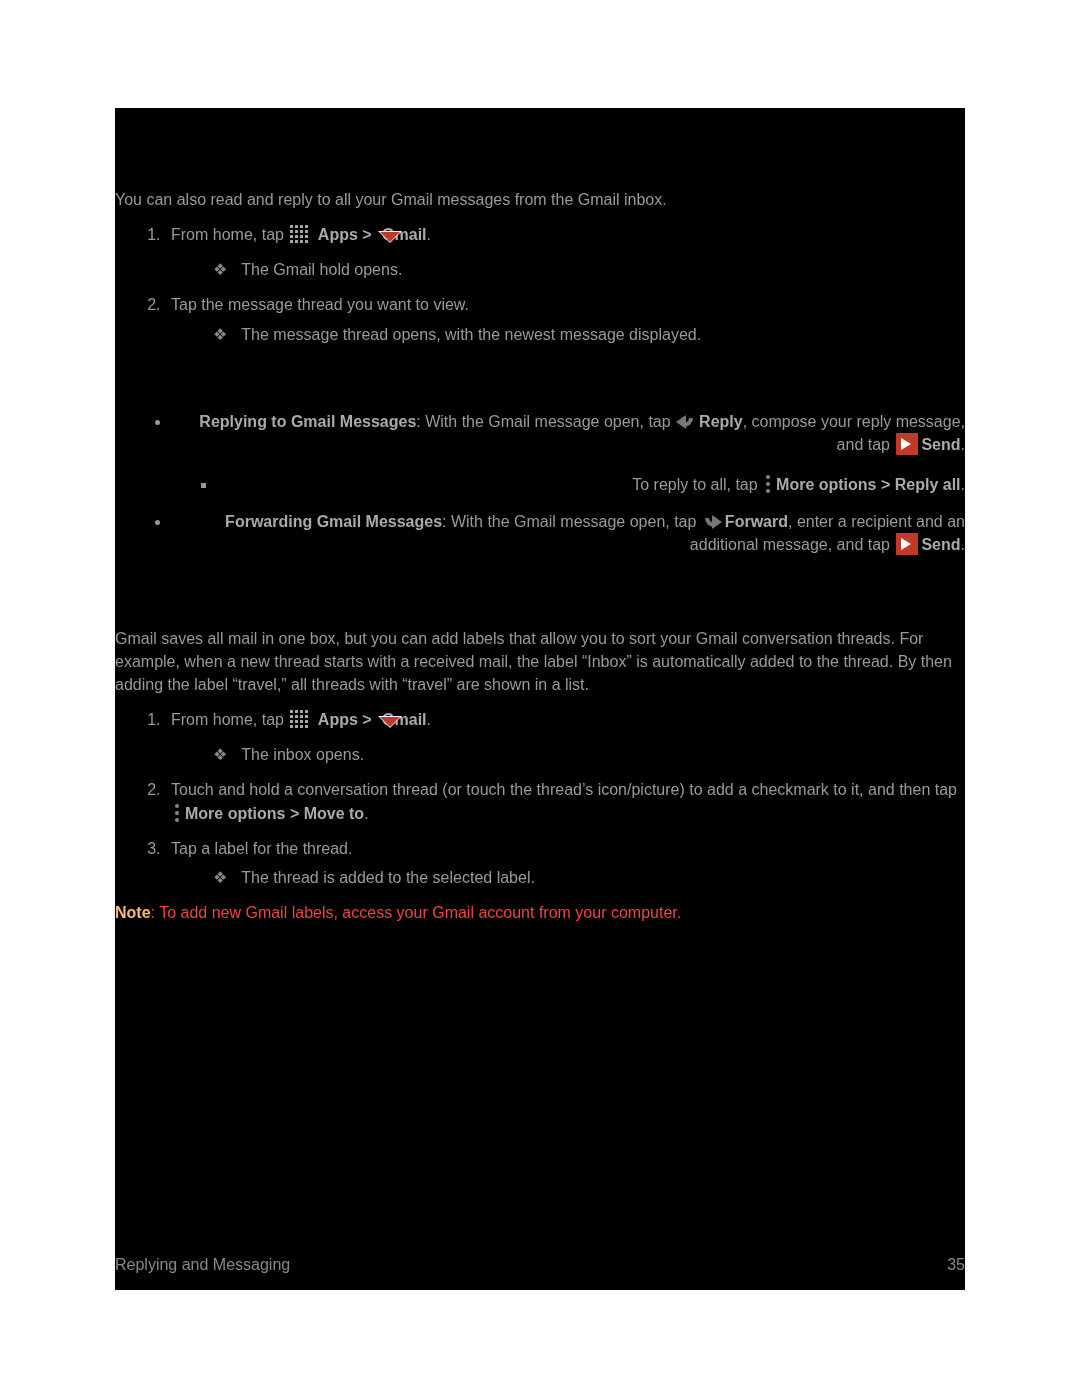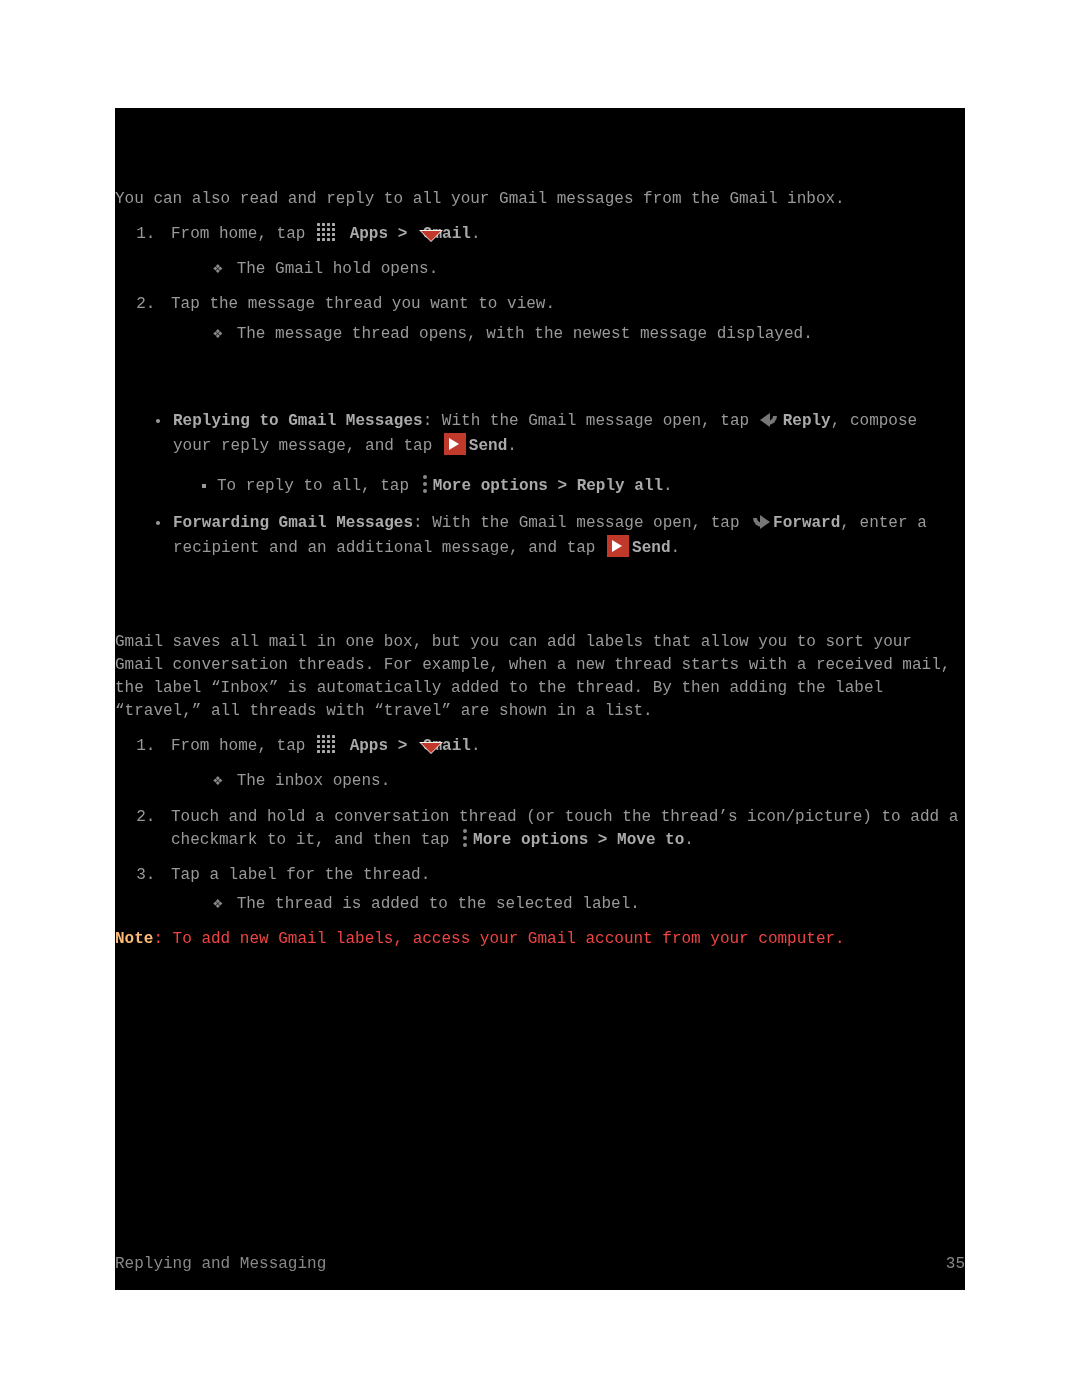--- a/index.html
+++ b/index.html
@@ -1,32 +1,32 @@
 <!DOCTYPE html>
 <html><head>
 <meta charset="utf-8">
 <style>
   html,body{margin:0;padding:0;background:#fff;}
   .page{
     width:1004px;height:1397px;margin:0;background:#fff;position:relative;
-    font-family:Liberation Mono, monospace;
+    font-family:Liberation Sans, sans-serif;
   }
   .doc{
     width:850px;height:1182px;background:#000;color:#999;
     position:absolute;left:115px;top:108px;box-sizing:border-box;
     padding:10px 0 0 0;font-size:16px;line-height:1.45;
   }
   .doc p{margin:0 0 8px 0;}
   .intro{padding:6px 0 4px 0;}
   ol.num{list-style:decimal;padding-left:50px;margin:8px 0 4px 0;}
   ol.num>li{padding-left:6px;margin:4px 0 12px 0;}
   ul.diamond{list-style:none;padding-left:42px;margin:6px 0 10px 0;}
   ul.diamond>li::before{content:"\2756";margin-right:14px;color:#888;}
   ul.disc{list-style:disc;padding-left:56px;margin:8px 0 8px 0;}
-  ul.disc>li{margin:8px 0 14px 0;padding-left:2px;}
+  ul.disc>li{margin:8px 0 14px 0;padding-left:2px;text-align:right;}
   ul.square{list-style:square;padding-left:44px;margin:17px 0 8px 0;}
   ul.square>li{margin:4px 0 10px 0;}
   .b{font-weight:bold;color:#aaa;}
   .note{color:#ef4444;}
   .noteb{color:#fdba74;font-weight:bold;}
   .footer{position:absolute;left:0;right:0;bottom:14px;color:#888;font-size:16px;}
   .footer-left{position:absolute;left:0;bottom:0;}
   .footer-right{position:absolute;right:0;bottom:0;}
   .heading{color:#000;font-size:22px;margin:20px 0 12px 0;}
   

